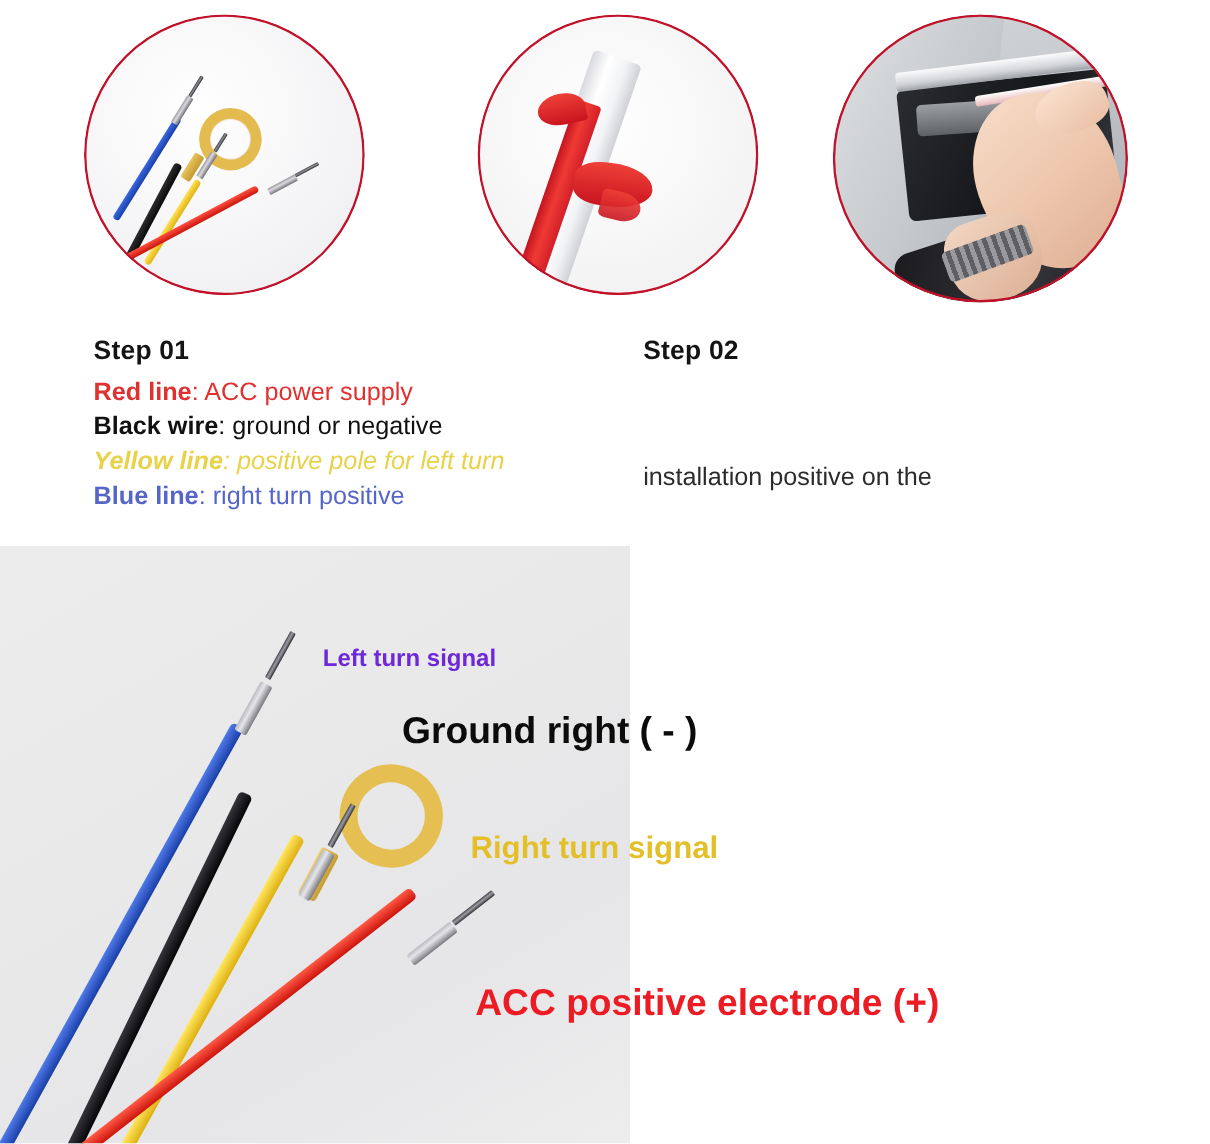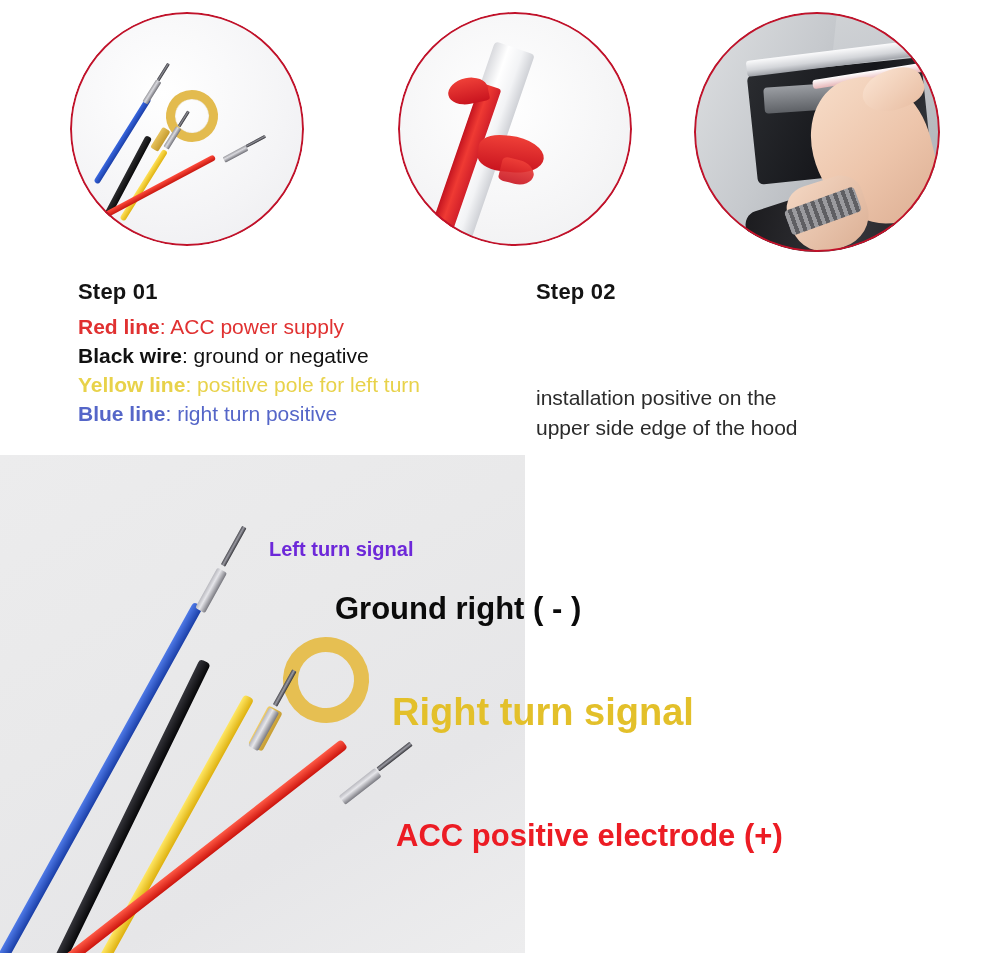--- a/index.html
+++ b/index.html
@@ -150,37 +150,36 @@
 
 <div class="step-col" style="left:78px;top:280px;width:440px;">
   <div class="step-head">Step 01</div>
   <div style="height:9px;"></div>
   <div class="step-line" style="color:#e03131;">
     <b>Red line</b><span>: </span><span>ACC power supply</span>
   </div>
   <div class="step-line" style="color:#111111;">
     <b>Black wire</b><span>: </span><span>ground or negative</span>
   </div>
-  <div class="step-line" style="color:#e8d24a;">
+  <div class="step-line" style="color:#e8d24a;font-style:italic;">
     <b>Yellow line</b><span>: </span><span>positive pole for left turn</span>
   </div>
   <div class="step-line" style="color:#5566c8;">
     <b>Blue line</b><span>: </span><span>right turn positive</span>
   </div>
 </div>
 
 <div class="step-col" style="left:536px;top:280px;width:440px;">
   <div class="step-head">Step 02</div>
   <div style="height:10px;"></div>
 </div>
 
 <div class="step-col" style="left:536px;top:373px;width:440px;">
   <div style="height:10px;"></div>
   <div class="step-para">installation positive on the</div>
-  <div class="step-para">upper side edge of the hood</div>
 </div>
 
 <div class="bottom-photo">
 
   <div class="bw" style="left:-10px;top:520px;width:430px;height:11px;background:linear-gradient(180deg,#4f7ae8,#1a3ea6);transform:rotate(-61deg);"></div>
   <div class="btip" style="left:200px;top:150px;width:46px;height:11px;transform:rotate(-61deg);"></div>
   <div class="btip-dark" style="left:223px;top:108px;width:44px;height:5px;transform:rotate(-61deg);"></div>
 
   <div class="bw" style="left:30px;top:560px;width:400px;height:12px;background:linear-gradient(180deg,#34343a,#060608);transform:rotate(-64deg);"></div>
   <div class="bring-neck" style="left:255px;top:285px;width:44px;height:16px;transform:rotate(-62deg);"></div>
@@ -190,14 +189,14 @@
   <div class="btip" style="left:253px;top:288px;width:44px;height:11px;transform:rotate(-61deg);"></div>
   <div class="btip-dark" style="left:275px;top:248px;width:40px;height:5px;transform:rotate(-61deg);"></div>
 
   <div class="bw" style="left:-10px;top:560px;width:450px;height:11px;background:linear-gradient(180deg,#ff5a46,#cc140d);transform:rotate(-38deg);"></div>
   <div class="btip" style="left:342px;top:340px;width:46px;height:11px;transform:rotate(-38deg);"></div>
   <div class="btip-dark" style="left:378px;top:312px;width:42px;height:5px;transform:rotate(-38deg);"></div>
 </div>
 
 <div class="olabel" style="left:269px;top:538px;font-size:20px;color:#6d28d9;">Left turn signal</div>
 <div class="olabel" style="left:335px;top:591px;font-size:31px;color:#0b0b0b;">Ground right ( - )</div>
-<div class="olabel" style="left:392px;top:691px;font-size:38px;color:#e3c02a;">Right turn signal</div>
+<div class="olabel" style="left:392px;top:691px;font-size:26px;color:#e3c02a;">Right turn signal</div>
 <div class="olabel" style="left:396px;top:818px;font-size:31px;color:#ec1c24;">ACC positive electrode (+)</div>
 
 </body></html>

